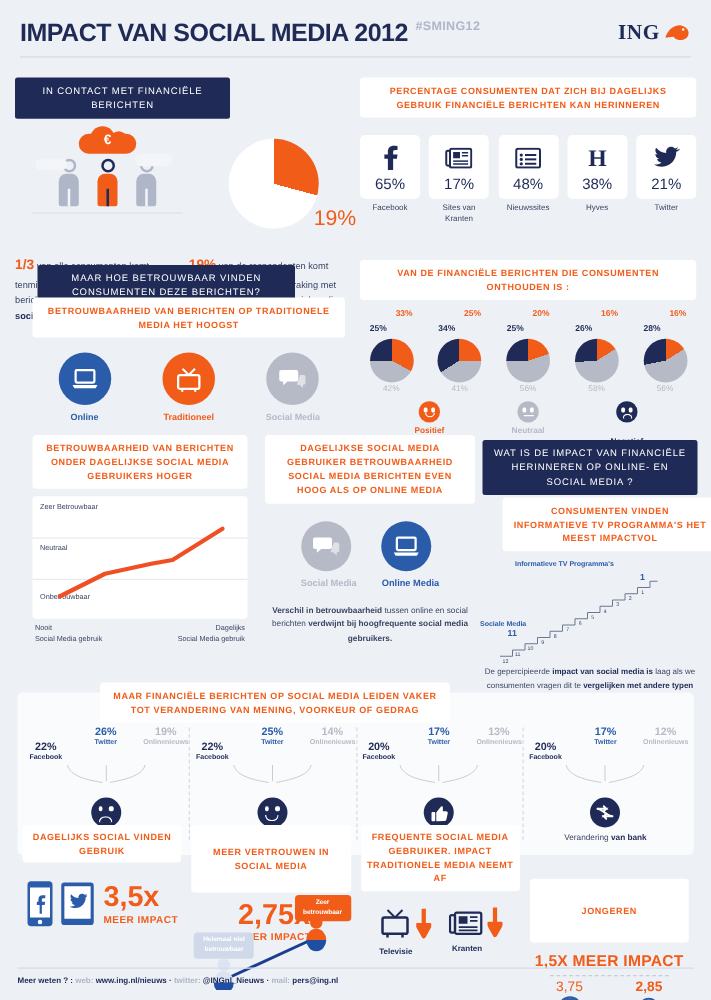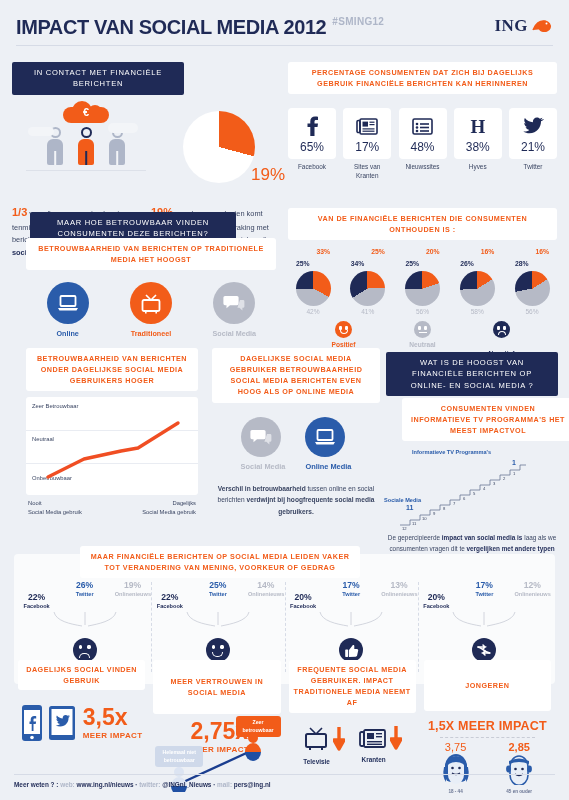--- a/index.html
+++ b/index.html
@@ -450,21 +450,21 @@
         </div>
         <div class="circlecap blue">Online Media</div>
       </div>
     </div>
     <div style="font-size:6.6px;line-height:1.75;text-align:center;margin-top:12px;color:#3b4663;">
       <b>Verschil in betrouwbaarheid</b><span> tussen online en social berichten </span><b>verdwijnt bij hoogfrequente social media gebruikers.</b>
     </div>
   </div>
 
   <div style="position:absolute;left:386px;top:352px;width:172px;">
-    <div class="navybar">WAT IS DE HOOGST VAN FINANCIËLE BERICHTEN OP ONLINE- EN SOCIAL MEDIA ?</div>
+    <div class="navybar">WAT IS DE IMPACT VAN FINANCIËLE HERINNEREN OP ONLINE- EN SOCIAL MEDIA ?</div>
   </div>
 
   <div class="sec-stairs" style="top:398px;">
     <div class="whitebar" style="width:172px;margin-left:20px;">CONSUMENTEN VINDEN INFORMATIEVE TV PROGRAMMA'S HET MEEST IMPACTVOL</div>
     <div class="stairbox">
       <div style="position:absolute;left:30px;top:0;font-size:5.6px;font-weight:bold;color:#2a5caa;">Informatieve TV Programma's</div>
       <div style="position:absolute;left:130px;top:10px;font-size:7px;font-weight:bold;color:#2a5caa;">1</div>
       <div style="position:absolute;left:2px;top:48px;font-size:5.6px;font-weight:bold;color:#2a5caa;">Sociale Media</div>
       <div style="position:absolute;left:24px;top:55px;font-size:7px;font-weight:bold;color:#2a5caa;">11</div>
       <svg width="180" height="82" viewBox="0 0 180 82" style="position:absolute;left:0;top:0;">
@@ -683,21 +683,21 @@
             <svg width="12" height="26" viewBox="0 0 12 26">
               <path d="M6 1 v16 M1 14 l5 9 l5-9z" stroke="#f25c19" stroke-width="3.4" fill="#f25c19" stroke-linejoin="round"></path>
             </svg>
           </div>
           <div style="font-size:6.4px;font-weight:bold;margin-top:5px;margin-right:14px;">Kranten</div>
         </div>
       </div>
     </div>
 
     <div class="bcell">
-      <div class="whitebar" style="padding:20px 2px;">JONGEREN</div>
+      <div class="whitebar" style="padding:20px 2px;margin-top:43px;">JONGEREN</div>
       <div style="font-size:12.5px;font-weight:bold;color:#f25c19;margin-top:8px;letter-spacing:0.2px;">1,5X MEER IMPACT</div>
       <div style="border-top:1px dashed #c8ccd6;margin:4px 16px 0 16px;"></div>
       <div style="display:flex;justify-content:space-around;margin-top:3px;">
         <div>
           <div style="font-size:11px;font-weight:normal;color:#f25c19;">3,75</div>
           <svg width="34" height="32" viewBox="0 0 34 32">
             <path d="M6 14 a11 13 0 0 1 22 0 v9 a6 6 0 0 1 -6 6 h-10 a6 6 0 0 1 -6 -6z" fill="#2a5caa"></path>
             <path d="M9 13 a8 10 0 0 1 16 0 v9 a8 9 0 0 1 -16 0z" fill="#e8eef7"></path>
             <circle cx="13.5" cy="15" r="1.3" fill="#1f2a56"></circle>
               <circle cx="20.5" cy="15" r="1.3" fill="#1f2a56"></circle>

